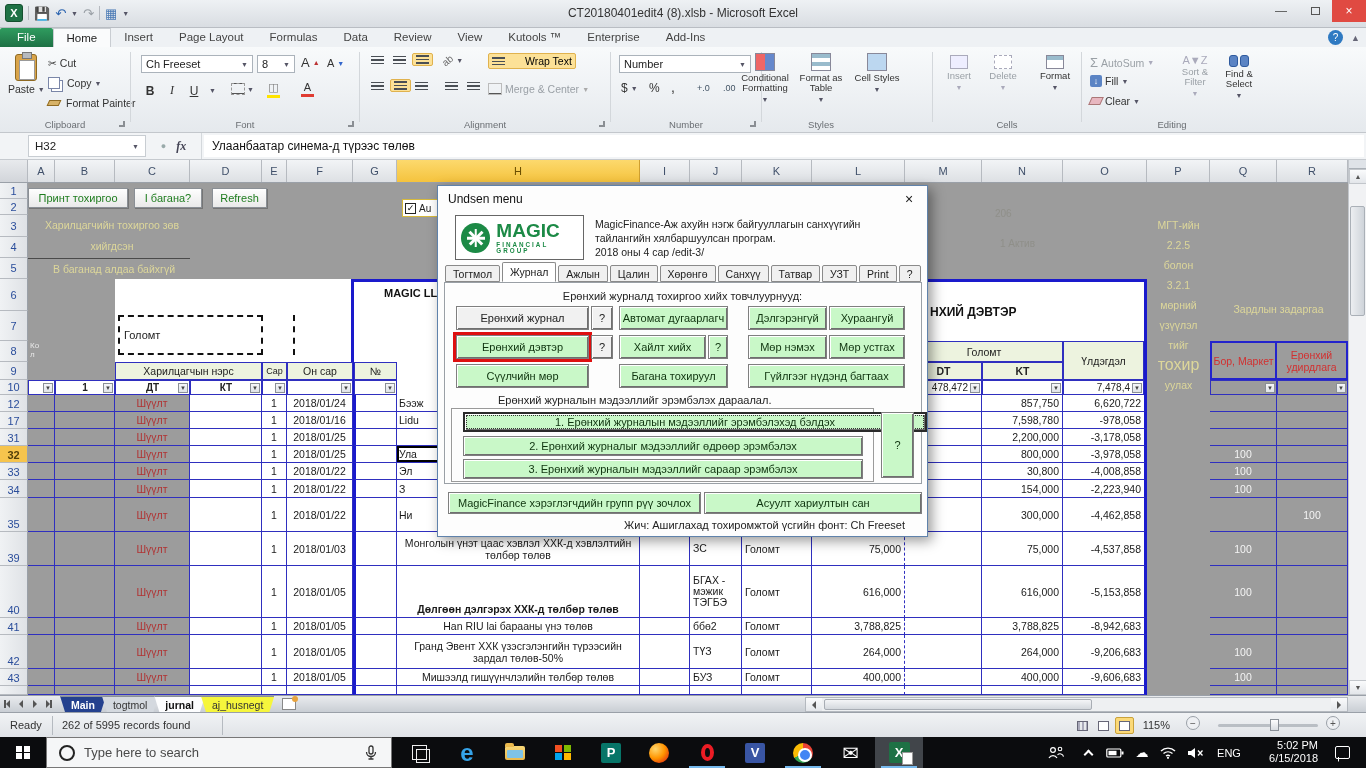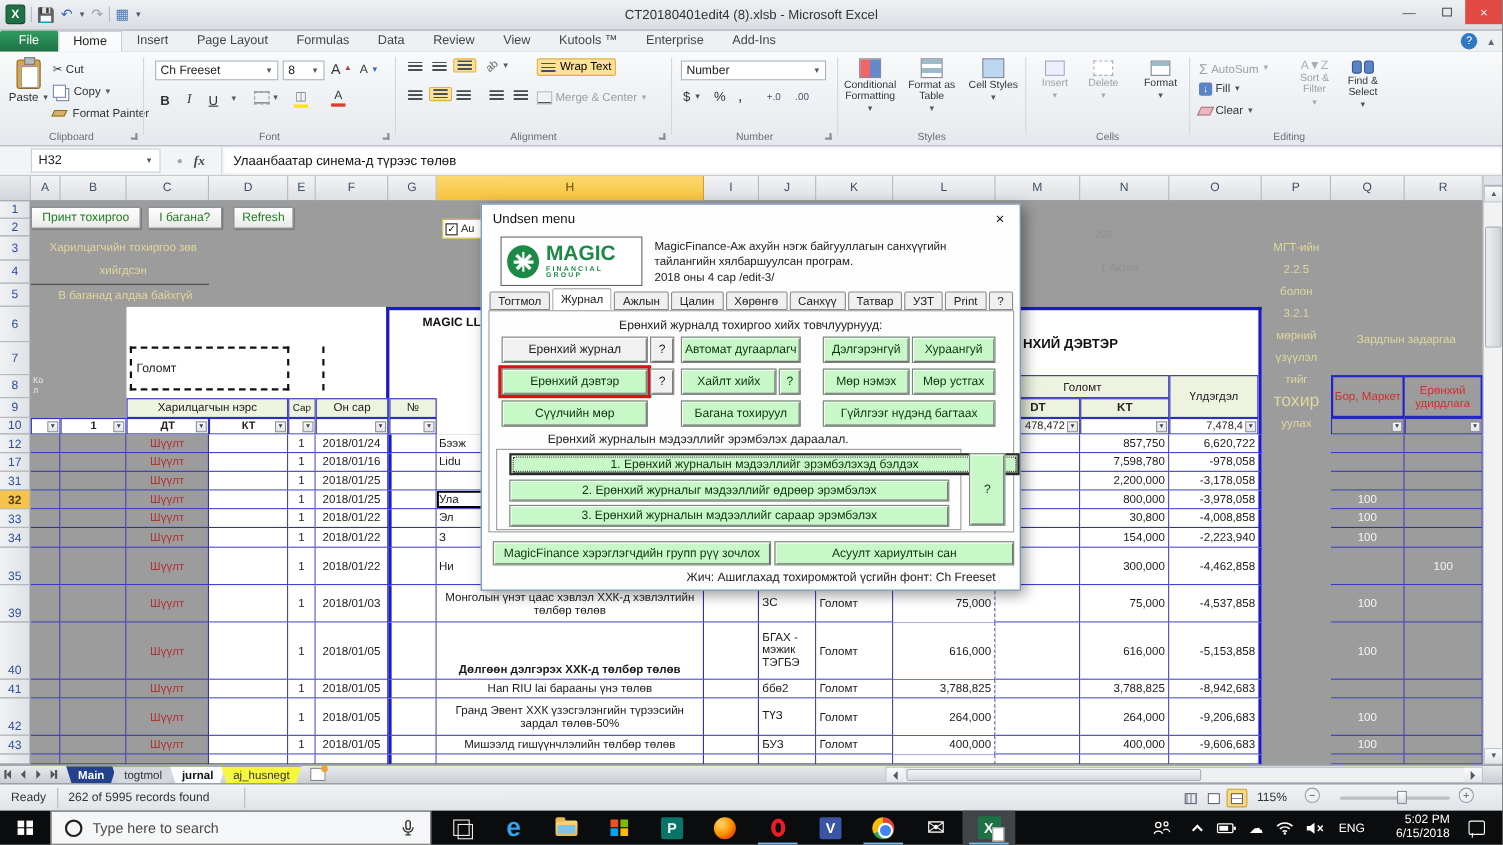--- a/index.html
+++ b/index.html
@@ -289,21 +289,21 @@
       <div class="abs minib" style="left:30px;top:8px;">
           <span class="bars"></span>
         </div>
       <div class="abs minib hl" style="left:52px;top:6px;">
           <span class="bars"></span>
         </div>
       <div class="abs rbtn" style="left:82px;top:8px;">
           <span style="display:inline-block;transform:rotate(-40deg);color:#666;font-size:10px;">ab</span>
           <span class="dar">▼</span>
         </div>
-      <div class="abs minib hl" style="left:128px;top:6px;gap:4px;">
+      <div class="abs minib hl" style="left:128px;top:6px;gap:20px;">
           <span class="bars"></span>
           <span style="font-size:10.5px;">Wrap Text</span>
         </div>
       <div class="abs minib" style="left:8px;top:34px;">
           <span class="bars"></span>
         </div>
       <div class="abs minib hl" style="left:30px;top:32px;">
           <span class="bars"></span>
         </div>
       <div class="abs minib" style="left:52px;top:34px;">
@@ -344,21 +344,21 @@
           <span>+.0</span>
         </div>
       <div class="abs rbtn" style="left:112px;top:36px;font-size:9px;color:#456;">
           <span>.00</span>
         </div>
       <div class="glabel">Number</div>
       <div class="launcher"></div>
     </div>
     <div class="gsep" style="left:761px;"></div>
 
-    <div class="group" style="left:762px;width:170px;">
+    <div class="group" style="left:736px;width:170px;">
       <div class="abs bigbtn" style="left:2px;top:6px;">
         <span class="sq" style="width:20px;height:18px;background:linear-gradient(90deg,#e66 0 9px,#68c 9px);border:1px solid #889;"></span>
         <span>Conditional Formatting</span>
           <span class="dar">▼</span>
       </div>
       <div class="abs bigbtn" style="left:58px;top:6px;">
         <span class="sq" style="width:20px;height:18px;background:repeating-linear-gradient(#9bc 0 4px,#fff 4px 8px);border:1px solid #889;"></span>
         <span>Format as Table</span>
           <span class="dar">▼</span>
       </div>

